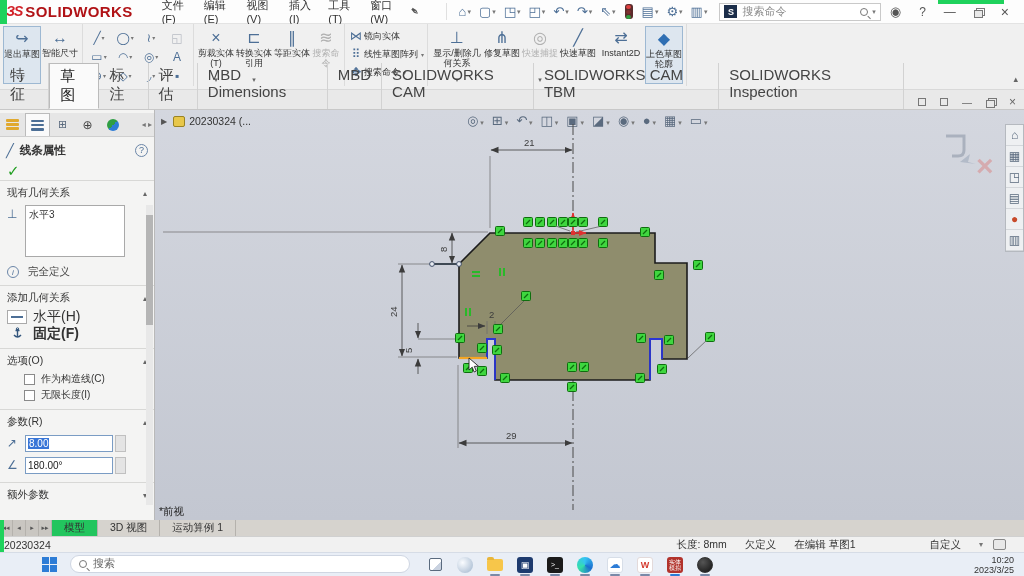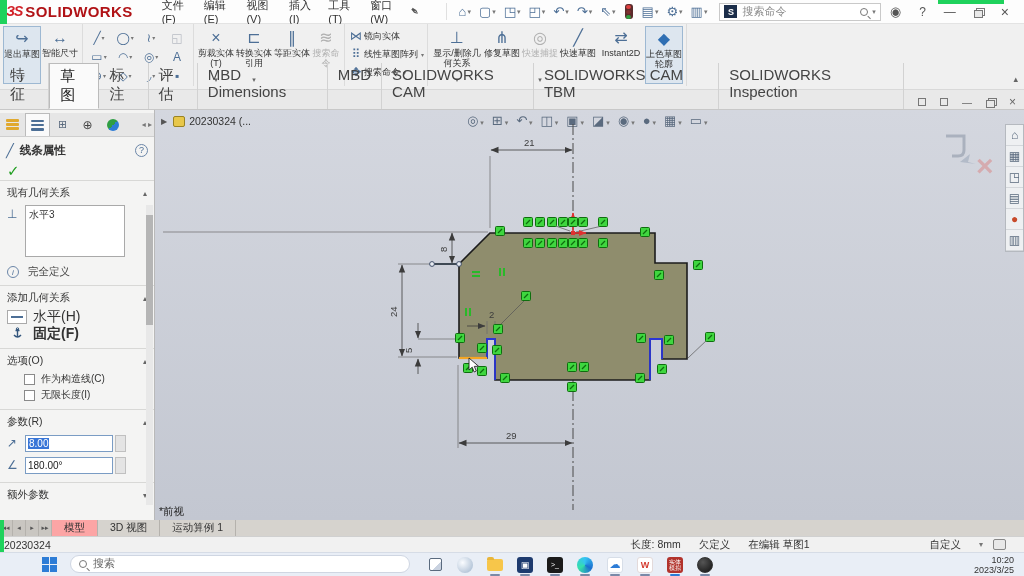--- a/index.html
+++ b/index.html
@@ -129,21 +129,21 @@
 
   svg text.dim { font-family:"Liberation Sans",sans-serif; font-size:9.5px; fill:#3c3c3c; }
 
   
   #modeltabs { left:0; top:520px; width:1024px; height:16px; background:#d6d3ce; display:flex; align-items:stretch; }
   .nav-arrows { display:flex; }
   .nav-a { width:13px; display:flex; align-items:center; justify-content:center; font-size:7px;
     color:#555; background:#c9c6c1; border-right:1px solid #b5b2ad; }
   .mtab { padding:1px 12px; font-size:10.5px; color:#333; border-right:1px solid #b5b2ad;
     display:flex; align-items:center; }
-  .mtab.active { background:#fca5a5; }
+  .mtab.active { background:#22c55e; }
 
   
   #statusbar { left:0; top:536px; width:1024px; height:16px; background:#f1f1f1;
     border-top:1px solid #d0d0d0; display:flex; align-items:center; font-size:10.5px; color:#333; }
   #status-left { margin-left:4px; }
   #status-right { margin-left:auto; display:flex; align-items:center; }
   #status-right span { margin-right:18px; }
   .tool-icon { width:13px; height:11px; border:1px solid #888; border-radius:2px; margin-right:6px; background:#e8e8e8; }
 
   
@@ -729,21 +729,21 @@
         <span class="mtab">3D 视图</span>
         <span class="mtab">运动算例 1</span>
       </div>
   </div>
 
   <div class="abs" id="statusbar">
     <span id="status-left">20230324</span>
     <div id="status-right">
       <span>长度: 8mm</span>
       <span>欠定义</span>
-      <span style="margin-right:120px;">在编辑 草图1</span>
+      <span style="margin-right:74px;">在编辑 草图1</span>
       <span>自定义</span>
       <span style="color:#777; font-size:8px; margin-right:10px;">▾</span>
       <span class="tool-icon"></span>
     </div>
   </div>
   <div class="green-strip" style="left:0; top:520px; width:4px; height:32px;"></div>
 
   <div class="abs" id="taskbar">
     <div id="tb-icons">
       <span class="tb">

